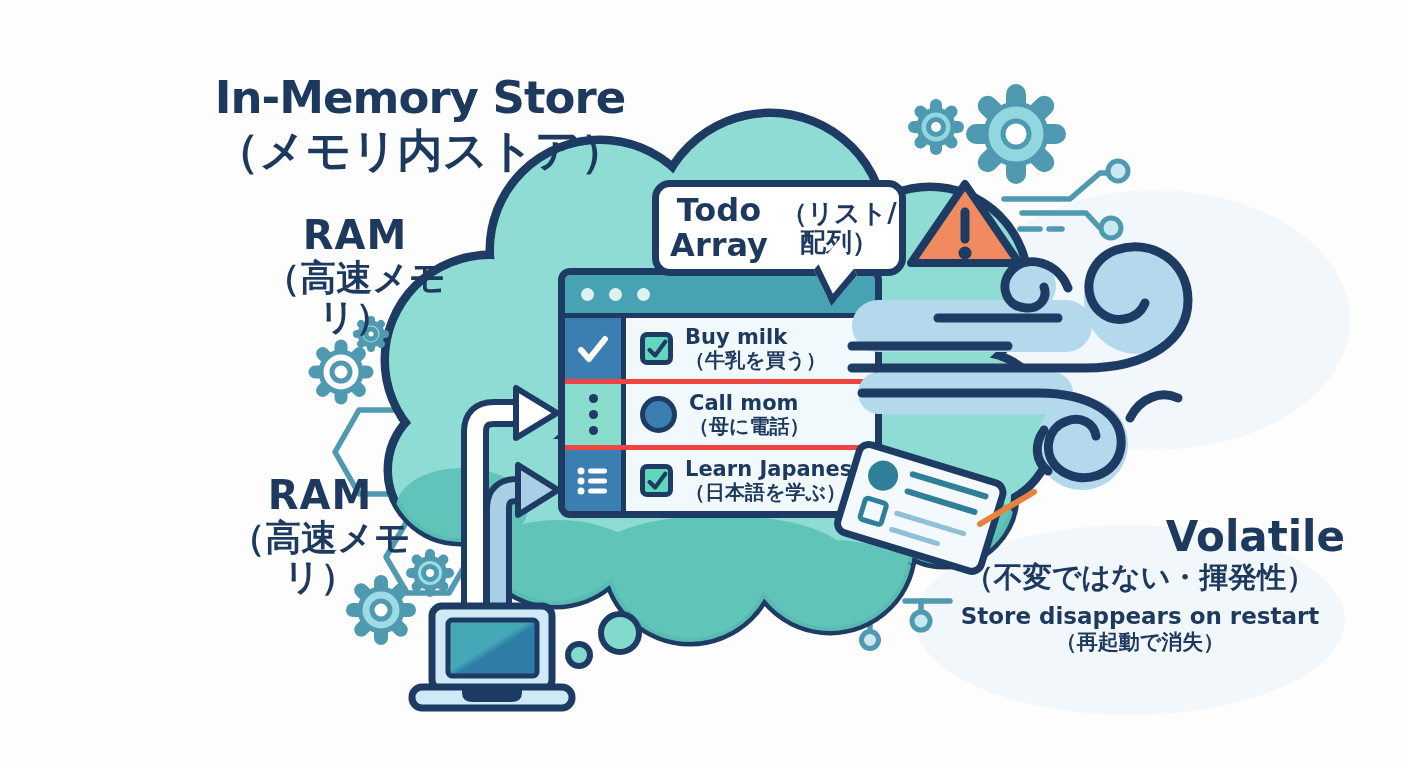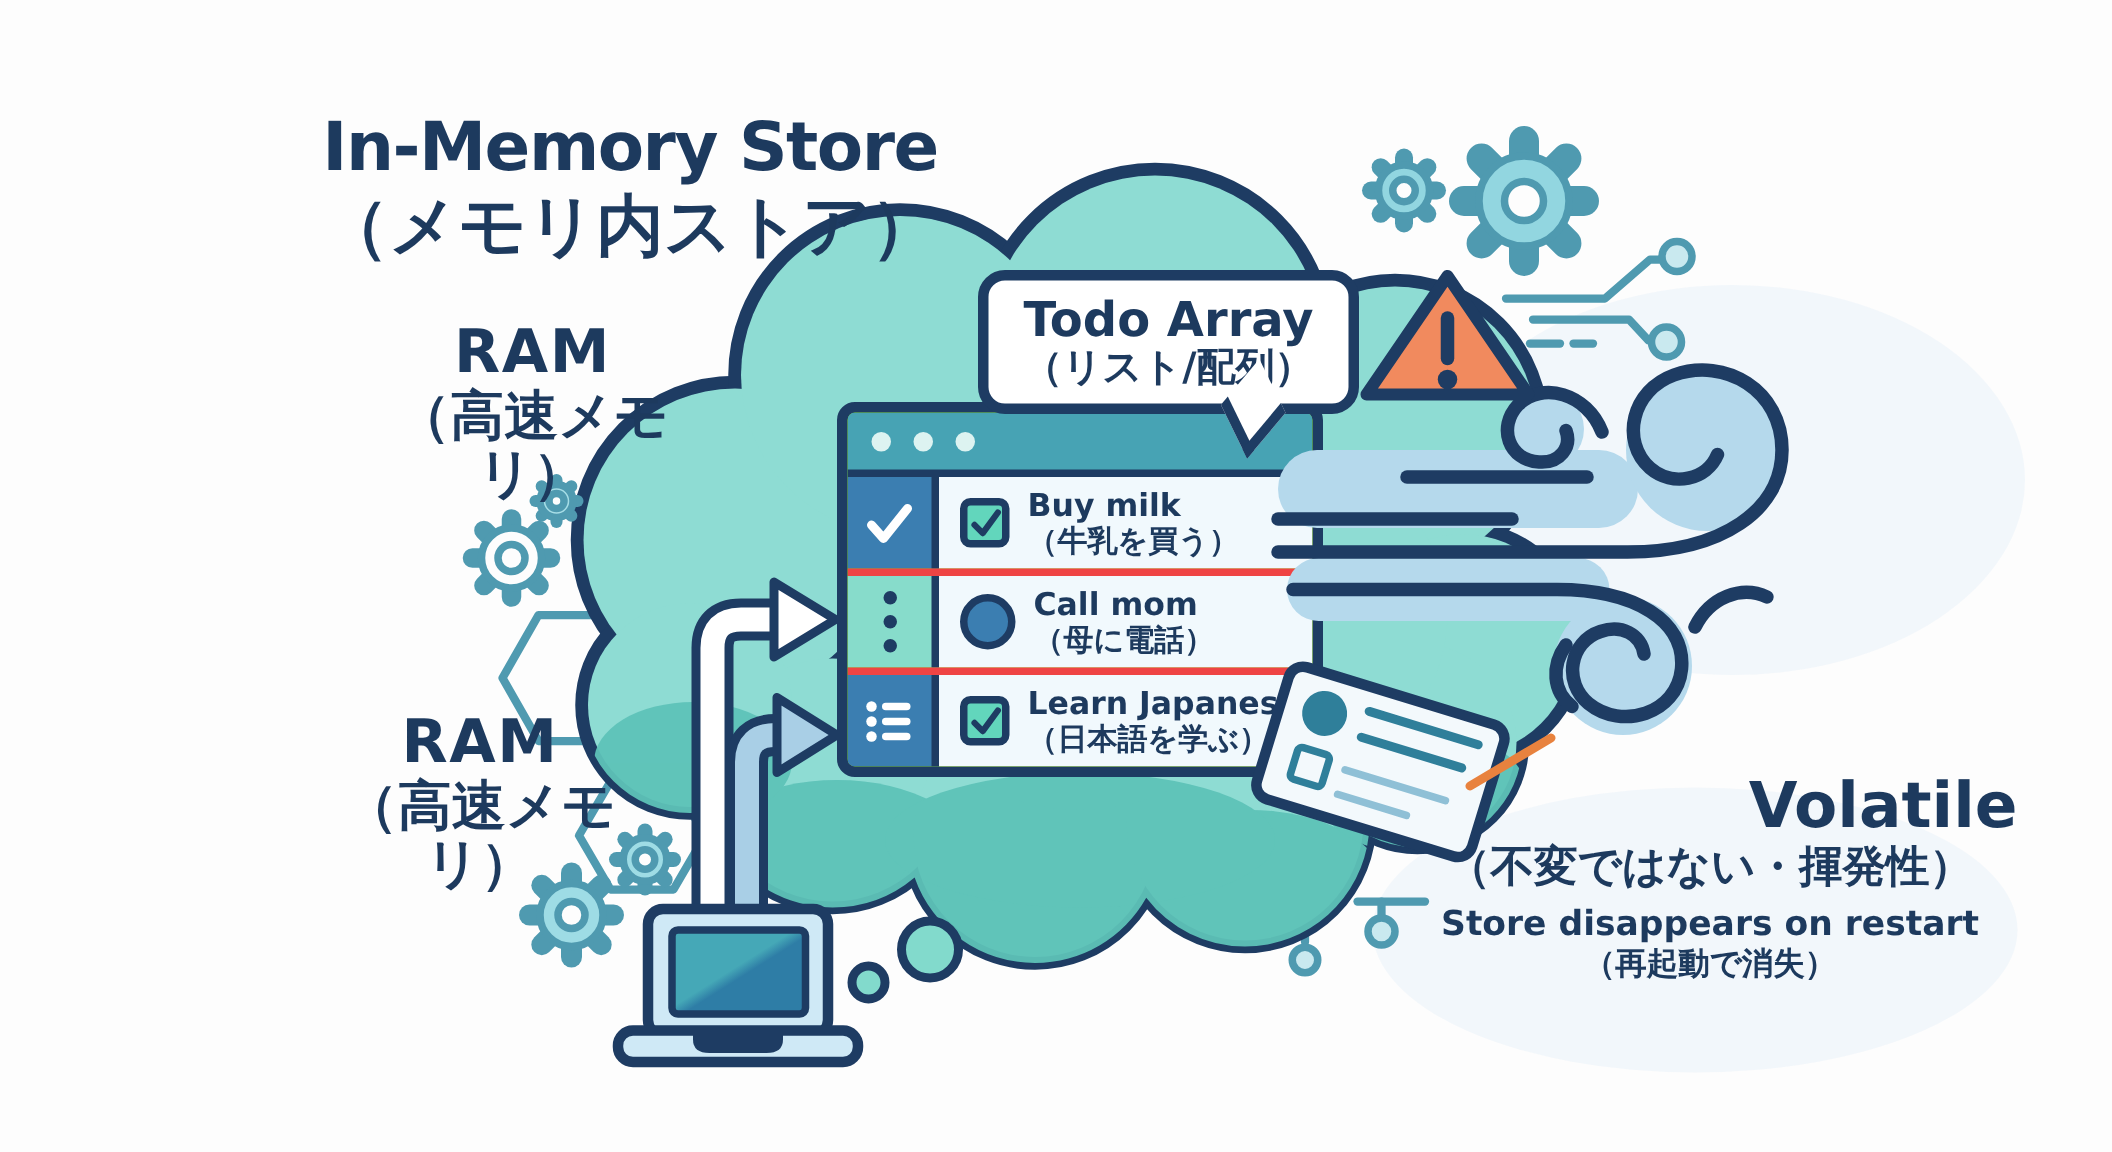--- a/index.html
+++ b/index.html
@@ -24,35 +24,35 @@
   .volatile{left:935px;top:514px;width:410px;font-weight:800;}
   .volatile .en{font-size:42px;text-align:right;}
   .volatile .jp{font-size:29px;margin-top:3px;}
   .volatile .note-en{font-size:23px;font-weight:700;margin-top:10px;}
   .volatile .note-jp{font-size:21px;font-weight:700;margin-top:2px;}
 
   
   .bubble{
     position:absolute;left:652px;top:180px;width:254px;height:96px;z-index:30;
     background:#ffffff;border:7px solid #1e3c63;border-radius:18px;box-sizing:border-box;
-    display:flex;flex-direction:column;align-items:center;justify-content:center;
+    display:flex;flex-direction:row;align-items:center;justify-content:center;
     font-weight:800;text-align:center;line-height:1.1;
   }
   .bubble .en{font-size:32px;}
   .bubble .jp{font-size:26px;}
   .bubble .tail{
     position:absolute;bottom:-23px;right:44px;width:32px;height:32px;background:#ffffff;
     border-right:7px solid #1e3c63;border-bottom:7px solid #1e3c63;
     transform:rotate(52deg) skew(12deg,12deg);
   }
 
   
   .window{
     position:absolute;left:558px;top:268px;width:324px;height:250px;z-index:10;
-    border:7px solid #1e3c63;border-radius:12px;box-sizing:border-box;background:#84cc16;
+    border:7px solid #1e3c63;border-radius:12px;box-sizing:border-box;background:#a16207;
     display:flex;flex-direction:column;overflow:hidden;
   }
   .titlebar{flex:none;height:38px;background:#47a3b4;border-bottom:5px solid #1e3c63;
     display:flex;align-items:center;gap:15px;padding-left:16px;}
   .wdot{width:13px;height:13px;border-radius:50%;background:#ddf3f1;}
   .wrow{flex:1;display:flex;min-height:0;}
   .wrow + .wrow{border-top:5px solid #ef4444;}
   .side{flex:none;width:56px;border-right:5px solid #1e3c63;
     display:flex;align-items:center;justify-content:center;}
   .side.blue{background:#3b7eb1;}

